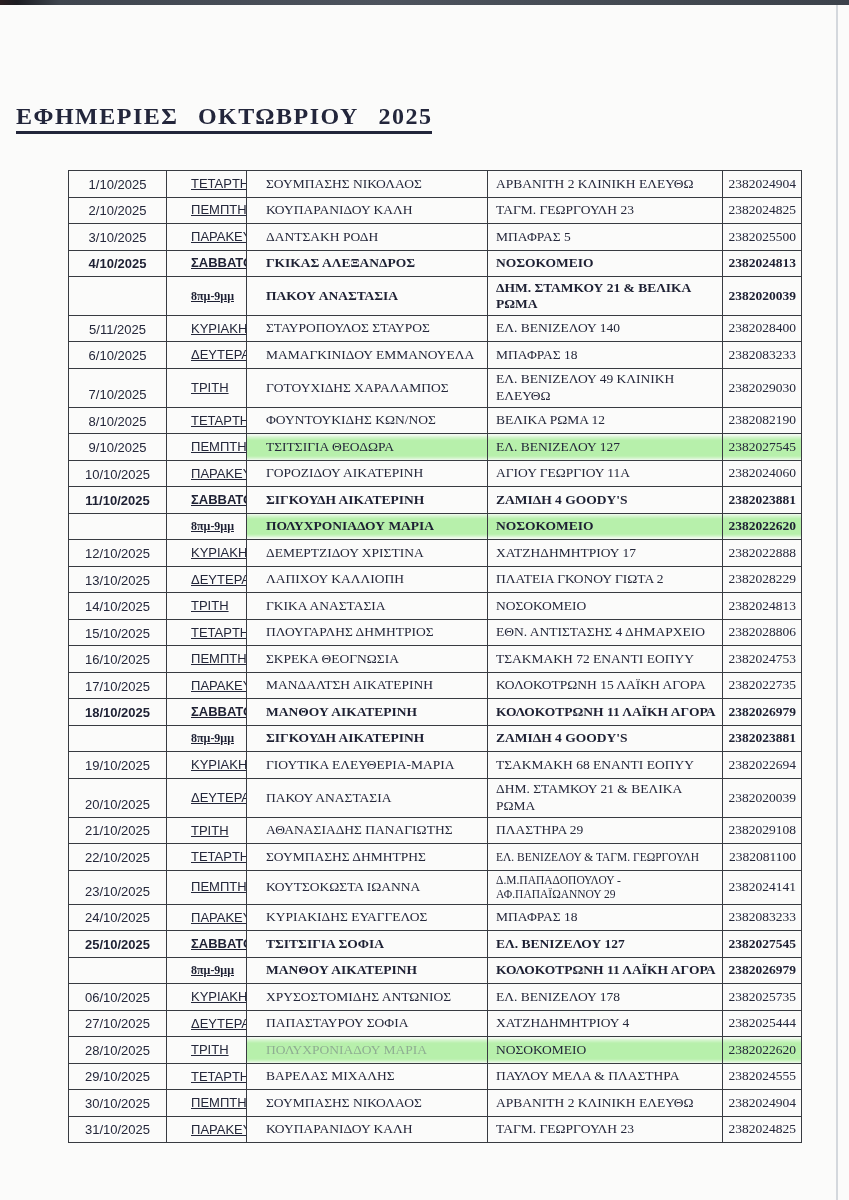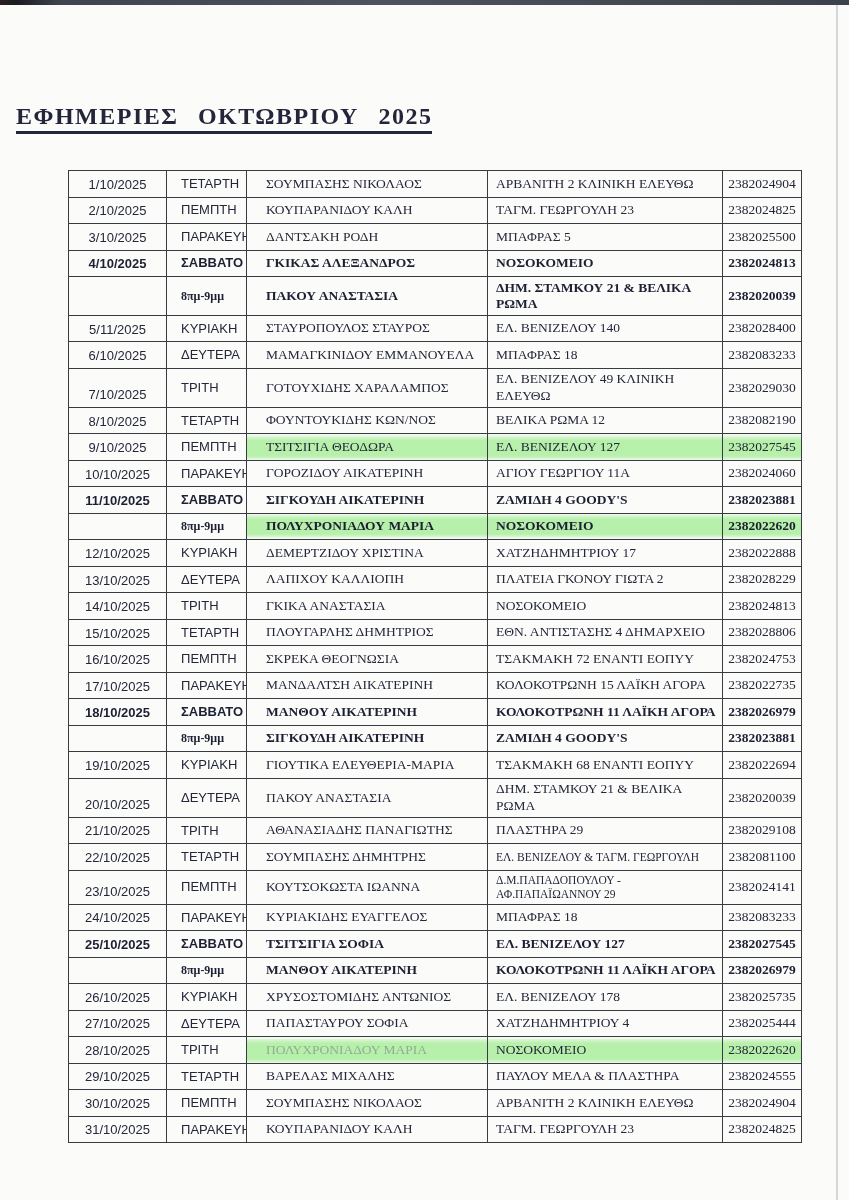--- a/index.html
+++ b/index.html
@@ -38,25 +38,25 @@
     padding:2.5px 5px;height:19px;
     vertical-align:middle;
     overflow:hidden;
   }
   td.c-date{
     font-family:"Liberation Sans","DejaVu Sans",sans-serif;
     font-size:13px;text-align:center;vertical-align:bottom;padding-bottom:4px;
   }
   td.c-day{
     font-family:"Liberation Sans","DejaVu Sans",sans-serif;
-    font-size:13px;padding-left:14px;
+    font-size:13px;padding-left:24px;text-decoration:underline;
   }
   td.c-name{padding-left:19px;}
   td.c-addr{padding-left:8px;}
-  td.c-phone{text-align:center;padding-right:5px;}
+  td.c-phone{text-align:right;padding-right:5px;}
   tr.bold td{font-weight:bold;color:#1d2033;}
   tr.duty td.c-day{
     font-family:"Liberation Serif","DejaVu Serif",serif;
     font-size:12px;
   }
   tr.hl td.c-name, tr.hl td.c-addr, tr.hl td.c-phone{
     background:linear-gradient(180deg,
       rgba(183,240,171,0) 0%, rgba(183,240,171,.55) 10%,
       var(--hl,#b7f0ab) 22%, var(--hl,#b7f0ab) 82%,
       rgba(183,240,171,.55) 92%, rgba(183,240,171,0) 100%);
@@ -281,21 +281,21 @@
       <td class="c-phone">2382027545</td>
     </tr>
         <tr class="bold duty">
       <td class="c-date"></td>
       <td class="c-day">8πμ-9μμ</td>
       <td class="c-name">ΜΑΝΘΟΥ ΑΙΚΑΤΕΡΙΝΗ</td>
       <td class="c-addr">ΚΟΛΟΚΟΤΡΩΝΗ 11 ΛΑΪΚΗ ΑΓΟΡΑ</td>
       <td class="c-phone">2382026979</td>
     </tr>
         <tr>
-      <td class="c-date">26/10/2025</td>
+      <td class="c-date">06/10/2025</td>
       <td class="c-day">ΚΥΡΙΑΚΗ</td>
       <td class="c-name">ΧΡΥΣΟΣΤΟΜΙΔΗΣ ΑΝΤΩΝΙΟΣ</td>
       <td class="c-addr">ΕΛ. ΒΕΝΙΖΕΛΟΥ 178</td>
       <td class="c-phone">2382025735</td>
     </tr>
         <tr>
       <td class="c-date">27/10/2025</td>
       <td class="c-day">ΔΕΥΤΕΡΑ</td>
       <td class="c-name">ΠΑΠΑΣΤΑΥΡΟΥ ΣΟΦΙΑ</td>
       <td class="c-addr">ΧΑΤΖΗΔΗΜΗΤΡΙΟΥ 4</td>

